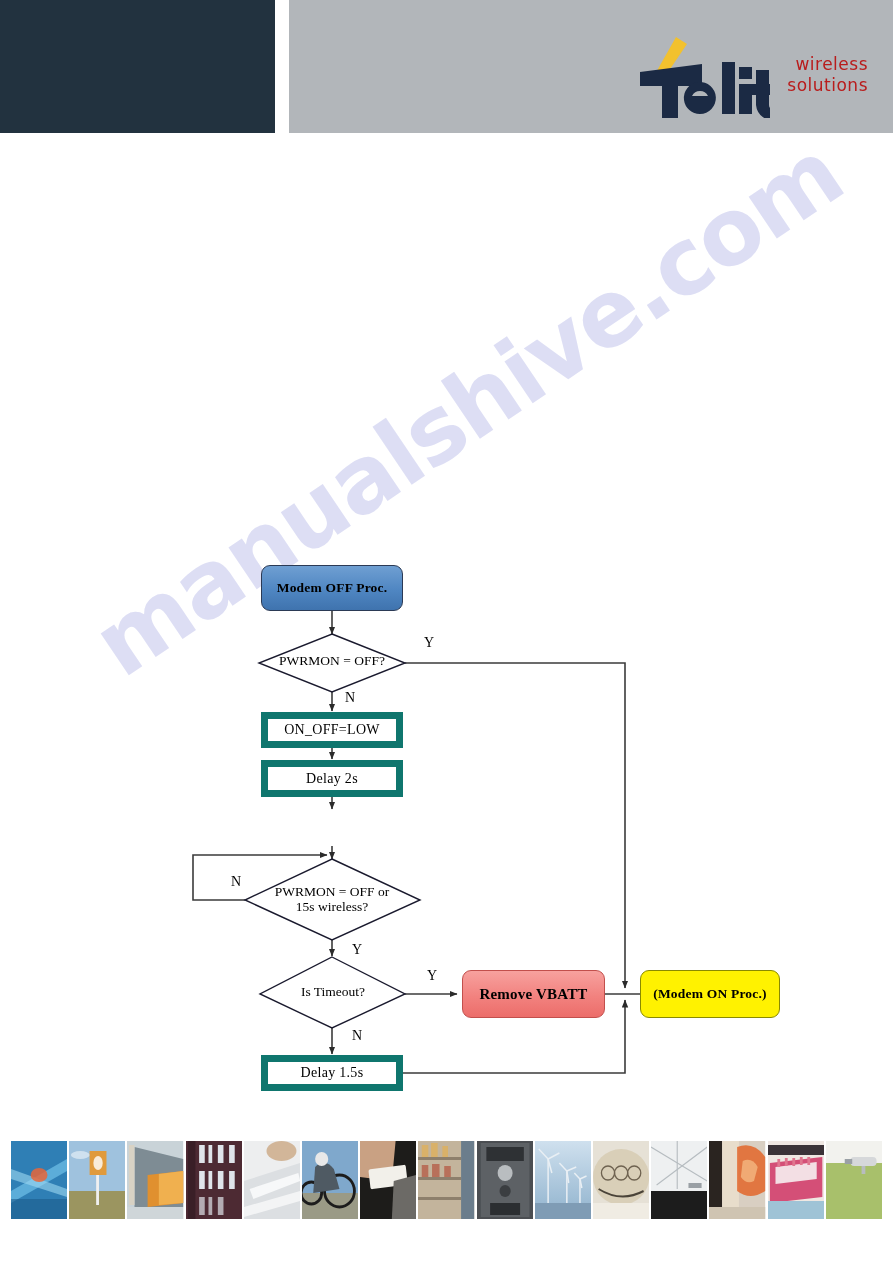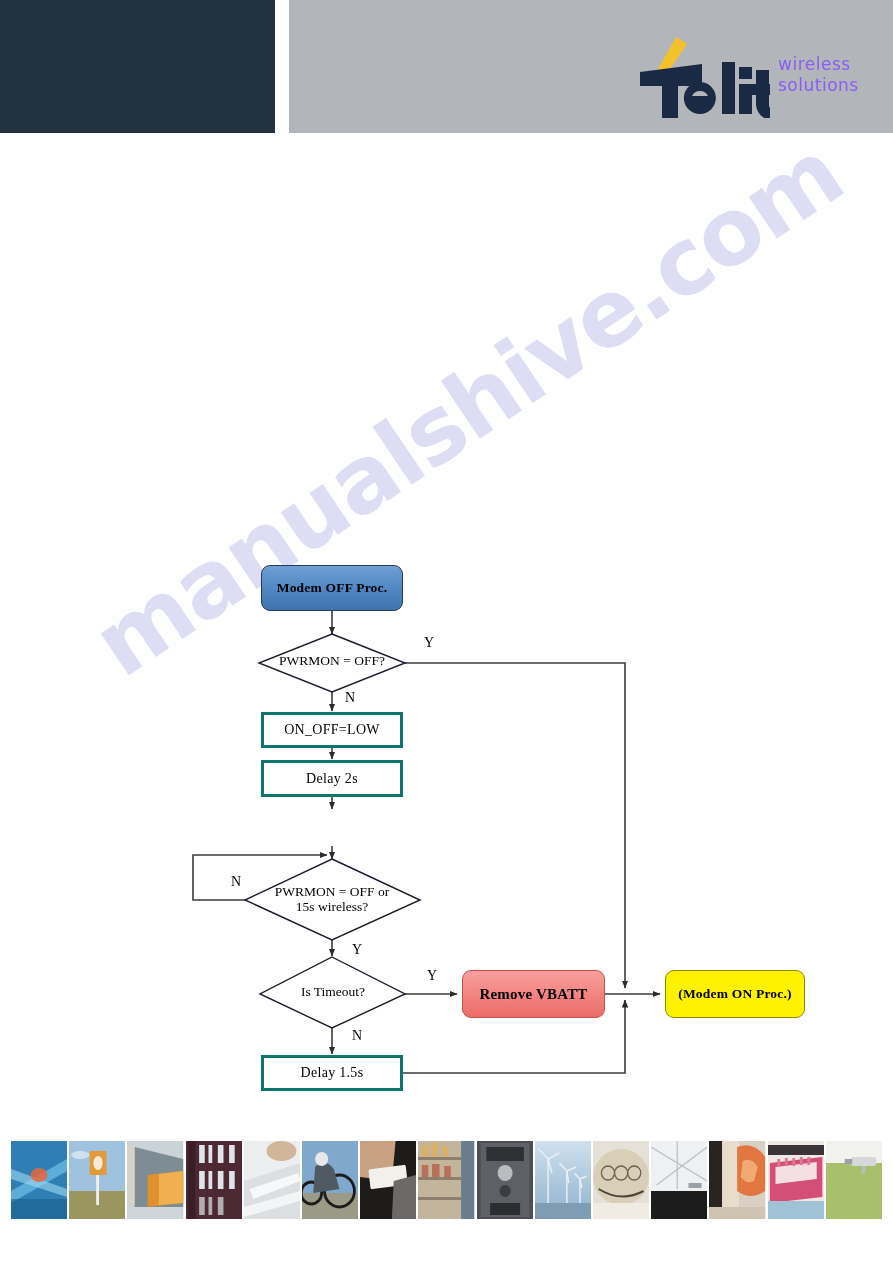--- a/index.html
+++ b/index.html
@@ -43,23 +43,24 @@
     left: 0; top: 0;
     width: 130px; height: 84px;
   }
   #logo-tagline {
     position: absolute;
     left: 138px; top: 20px;
     width: 90px;
     font-family: "DejaVu Sans", sans-serif;
     font-size: 17px;
     line-height: 21px;
-    color: #8b5cf6;
+    color: #b91c1c;
     letter-spacing: 0.5px;
     font-weight: 400;
+    text-align: right;
   }
 
   
   #watermark {
     position: absolute;
     left: 105px;
     top: 600px;
     width: 760px;
     font-family: "DejaVu Sans", sans-serif;
     font-size: 92px;
@@ -92,21 +93,21 @@
     z-index: 4;
   }
   .node-terminator {
     border: 1px solid #2b3a55;
     border-radius: 9px;
     font-size: 13.5px;
     font-weight: 700;
     letter-spacing: 0.2px;
   }
   .node-process {
-    border: 3px solid #0f766e;
+    border: 7px solid #0f766e;
     background: #ffffff;
     font-size: 14px;
     letter-spacing: 0.3px;
   }
   .diamond-label {
     position: absolute;
     display: flex;
     justify-content: center;
     text-align: center;
     font-family: "Liberation Serif", serif;
@@ -256,21 +257,21 @@
   <div class="node node-terminator" style="left:462px; top:970px; width:143px; height:48px; border-color:#c24f4c;
               background: linear-gradient(180deg,#f7a19e 0%, #f2827f 55%, #ec6d6a 100%);
               font-size:15px;justify-content:center;">
     <span>Remove VBATT</span>
   </div>
 
   <div class="node node-process" style="left:261px; top:1055px; width:142px; height:36px;">
     <span>Delay 1.5s</span>
   </div>
 
-  <div class="node node-terminator" style="left:665px; top:970px; width:140px; height:48px; border-color:#8a8a00;
+  <div class="node node-terminator" style="left:640px; top:970px; width:140px; height:48px; border-color:#8a8a00;
               background:#fff200; font-size:13.5px;">
     <span>(Modem ON Proc.)</span>
   </div>
 
   <div class="edge-label" style="left:424px; top:635px;">Y</div>
   <div class="edge-label" style="left:345px; top:690px;">N</div>
   <div class="edge-label" style="left:231px; top:874px;">N</div>
   <div class="edge-label" style="left:352px; top:942px;">Y</div>
   <div class="edge-label" style="left:427px; top:968px;">Y</div>
   <div class="edge-label" style="left:352px; top:1028px;">N</div>

